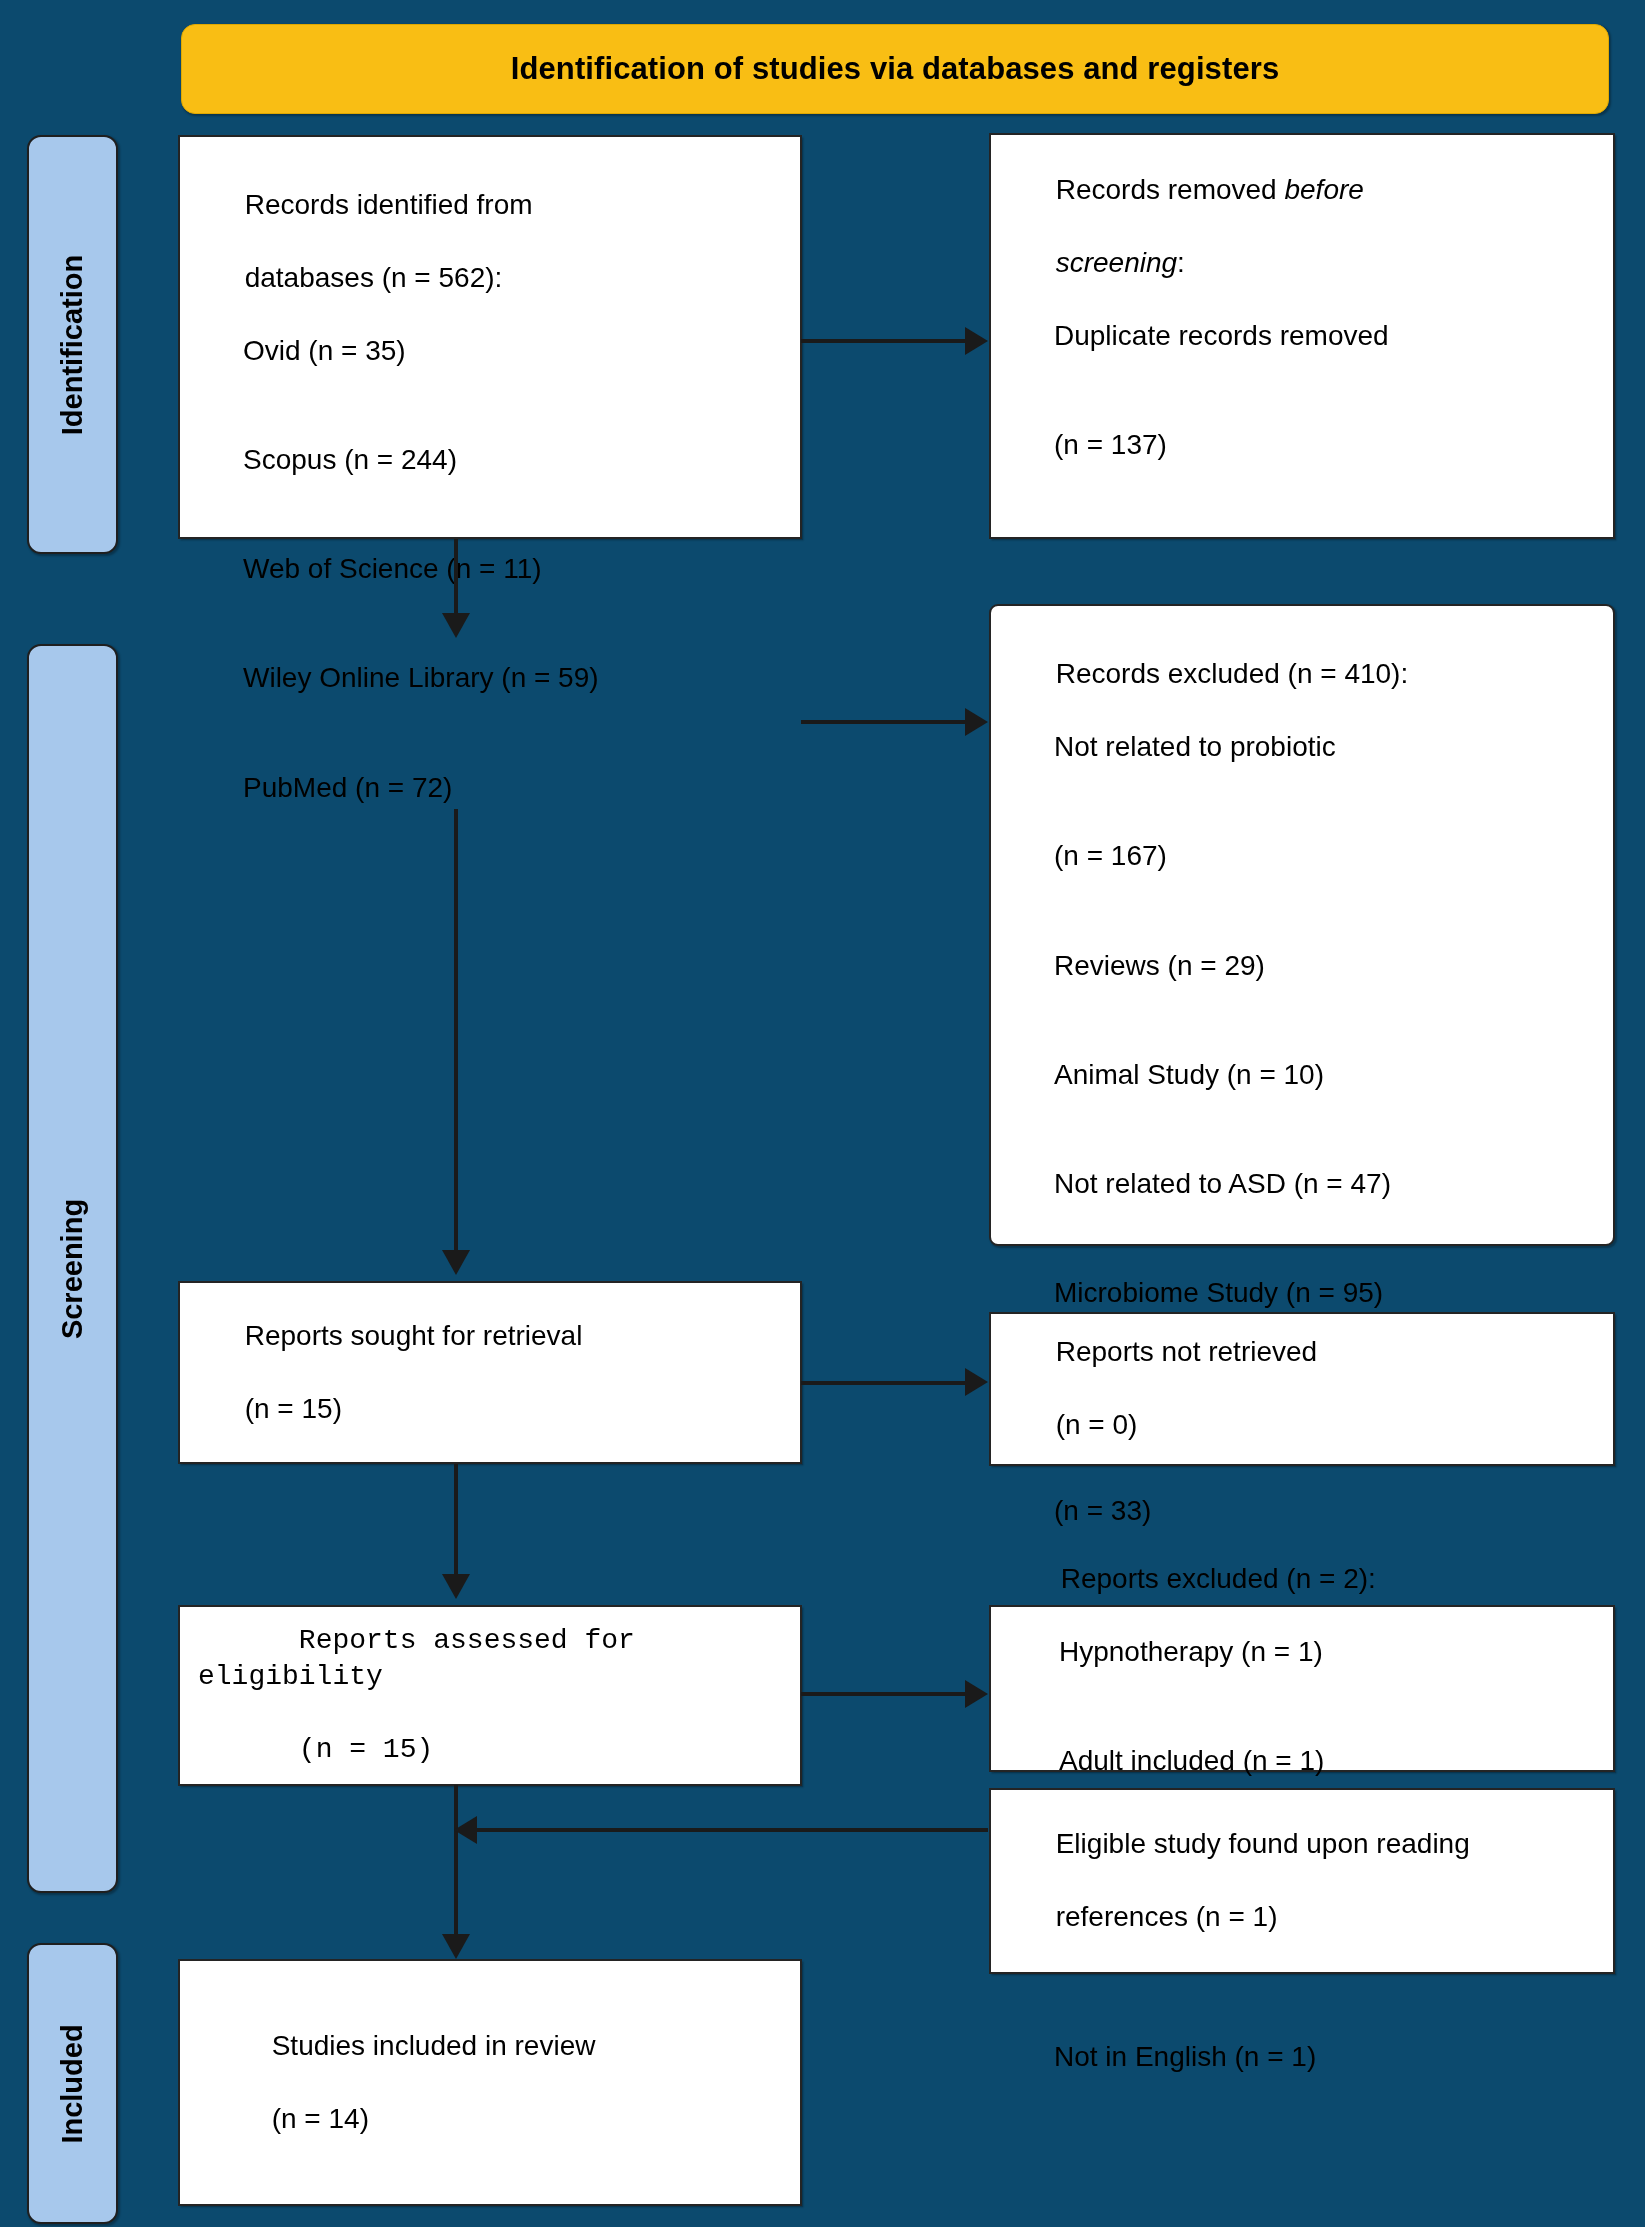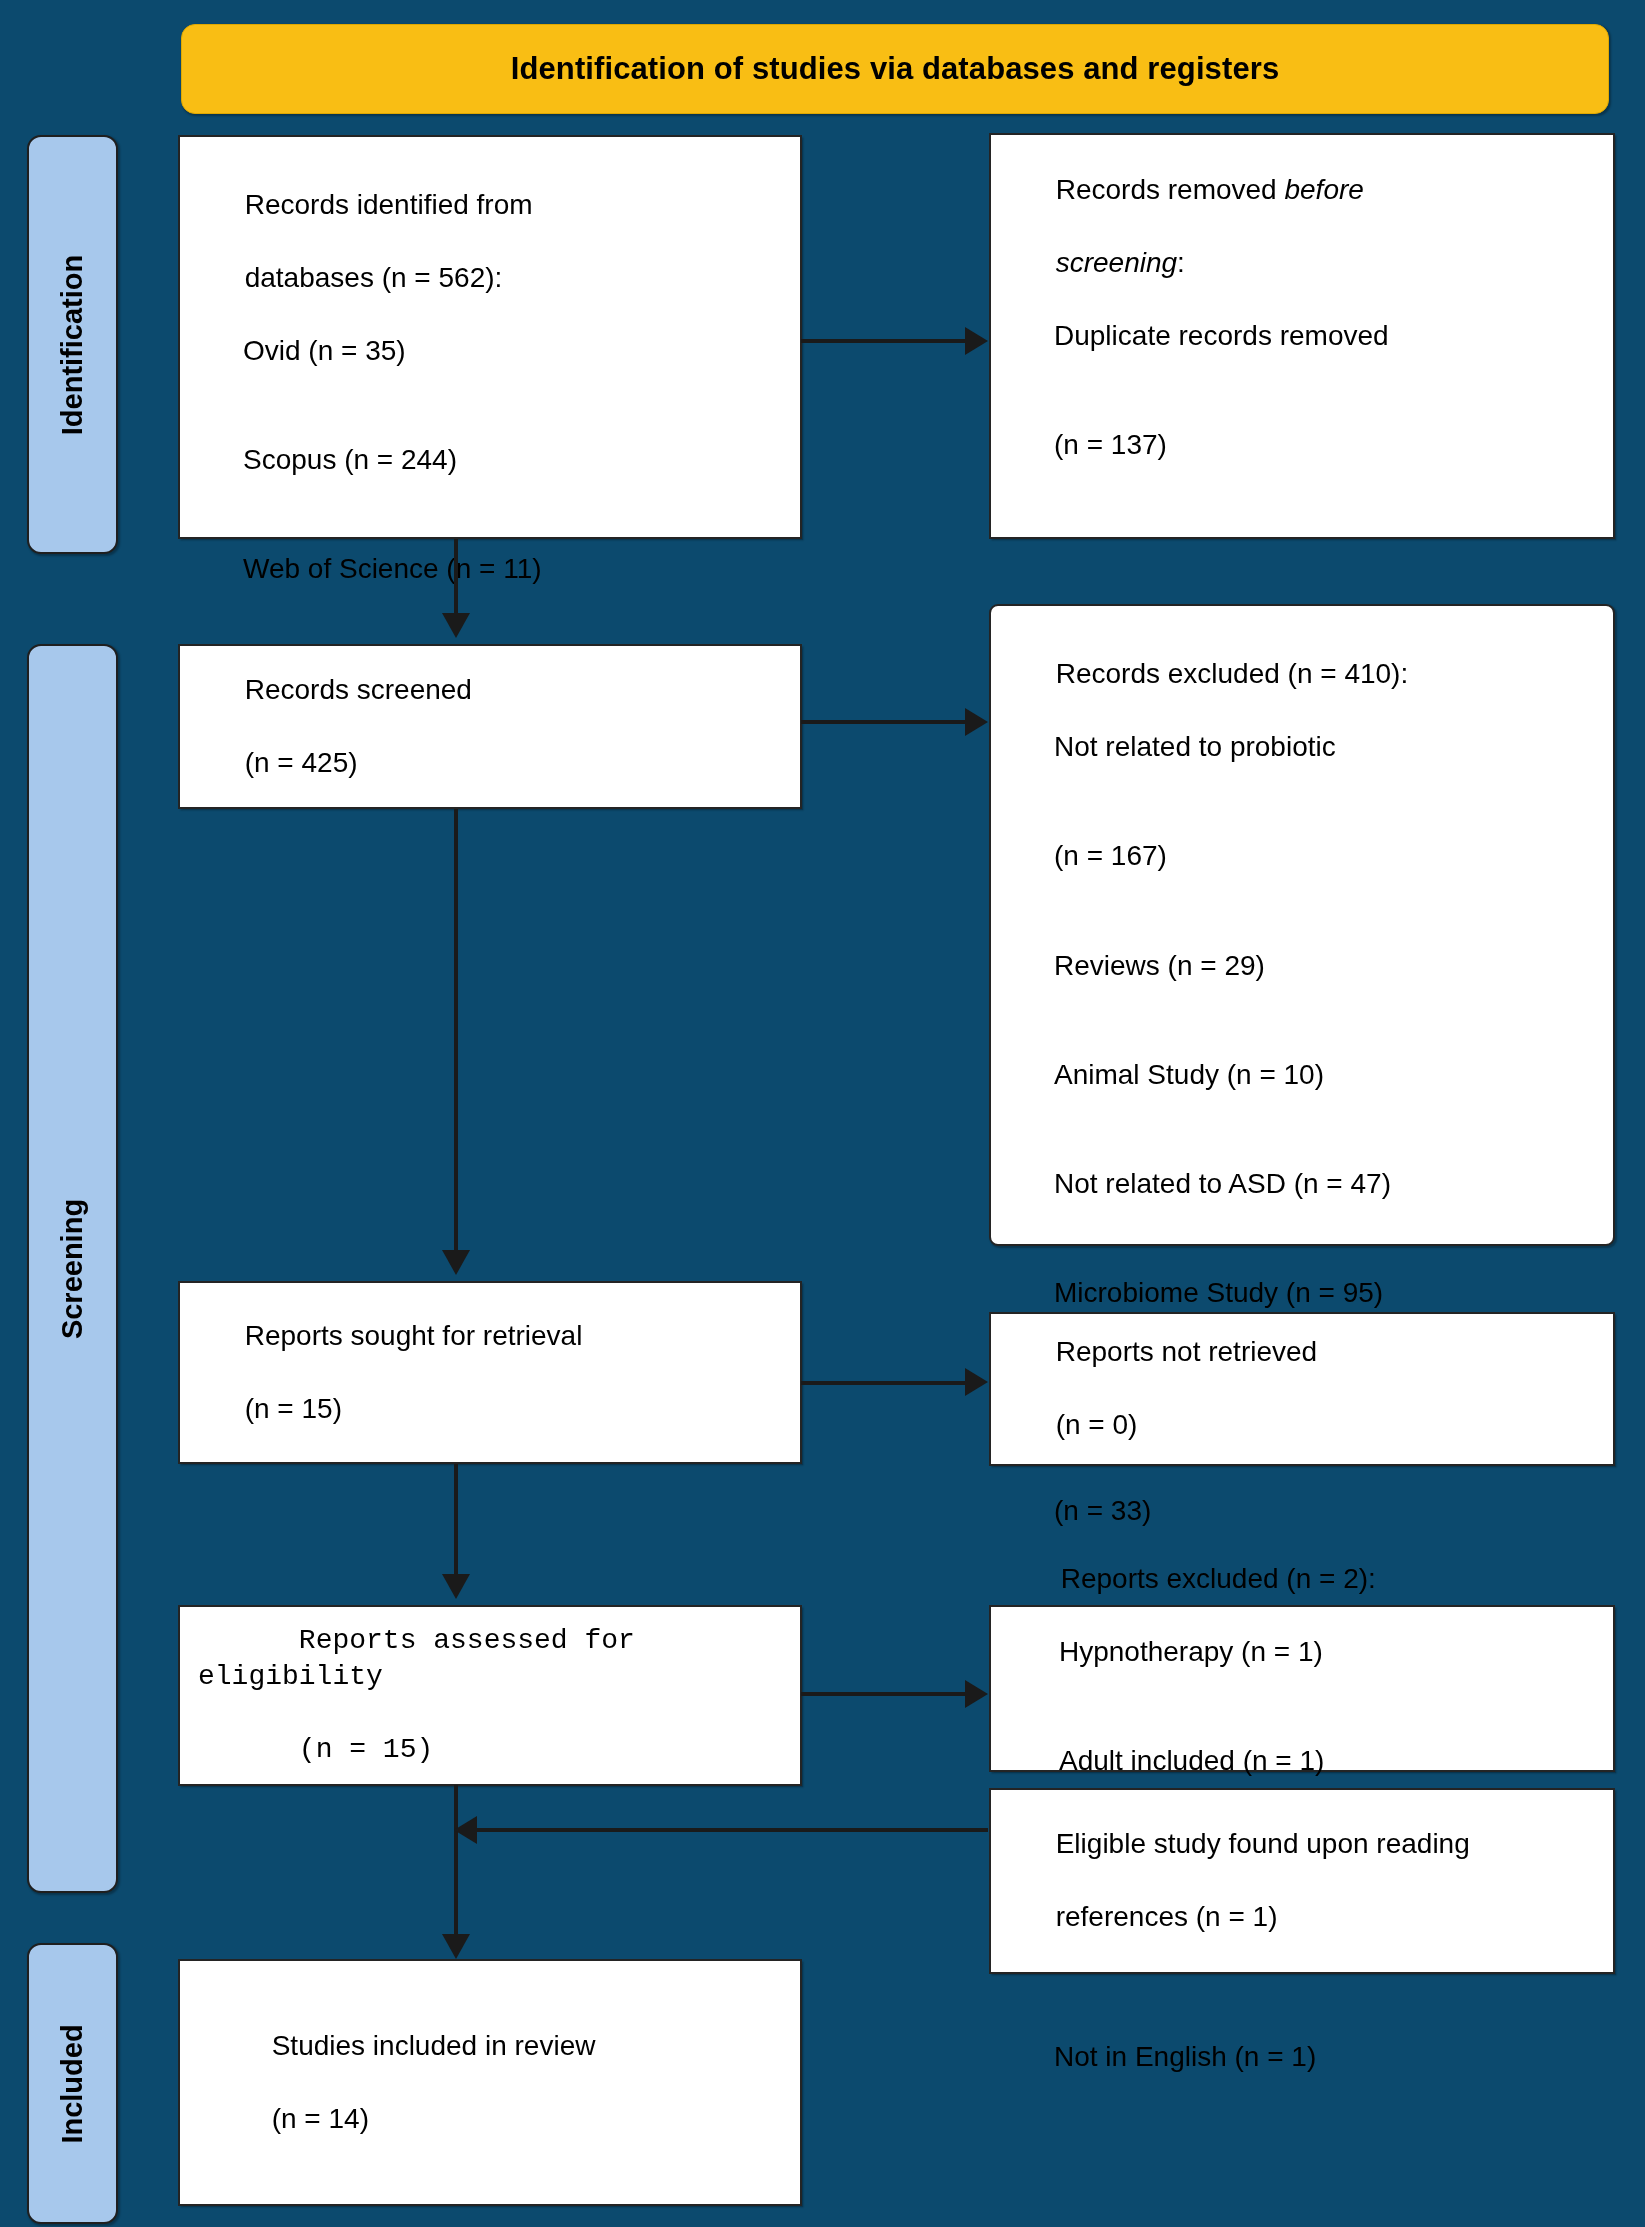--- a/index.html
+++ b/index.html
@@ -173,26 +173,20 @@
       <span class="ind">(n = 137)</span>
     </div>
   </div>
 
   <div class="hline" style="left:801px; top:339px; width:166px;"></div>
   <div class="arrow-right" style="left:965px; top:327px;"></div>
 
   <div class="vline" style="left:454px; top:539px; height:80px;"></div>
   <div class="arrow-down" style="left:442px; top:613px;"></div>
 
-  <div class="box vcenter" style="left:178px; top:644px; width:624px; height:165px;">
-    <div class="box-text">
-      <span>Records screened</span><br>
-      <span>(n = 425)</span>
-    </div>
-  </div>
 
   <div class="box vtop" style="left:989px; top:604px; width:626px; height:642px;border-radius:9px;">
     <div class="box-text">
       <span>Records excluded (n = 410):</span>
       <span class="ind">Not related to probiotic</span>
       <span class="ind2">(n = 167)</span>
       <span class="ind">Reviews (n = 29)</span>
       <span class="ind">Animal Study (n = 10)</span>
       <span class="ind">Not related to ASD (n = 47)</span>
       <span class="ind">Microbiome Study (n = 95)</span>

